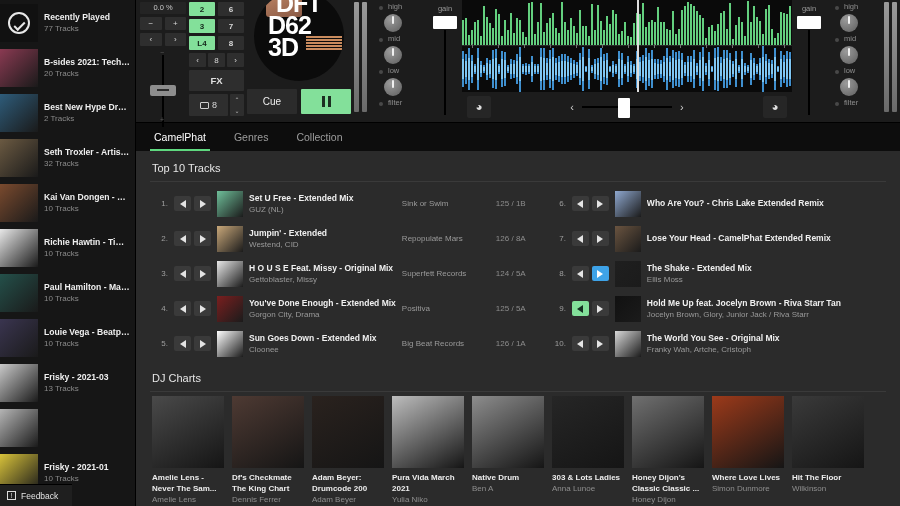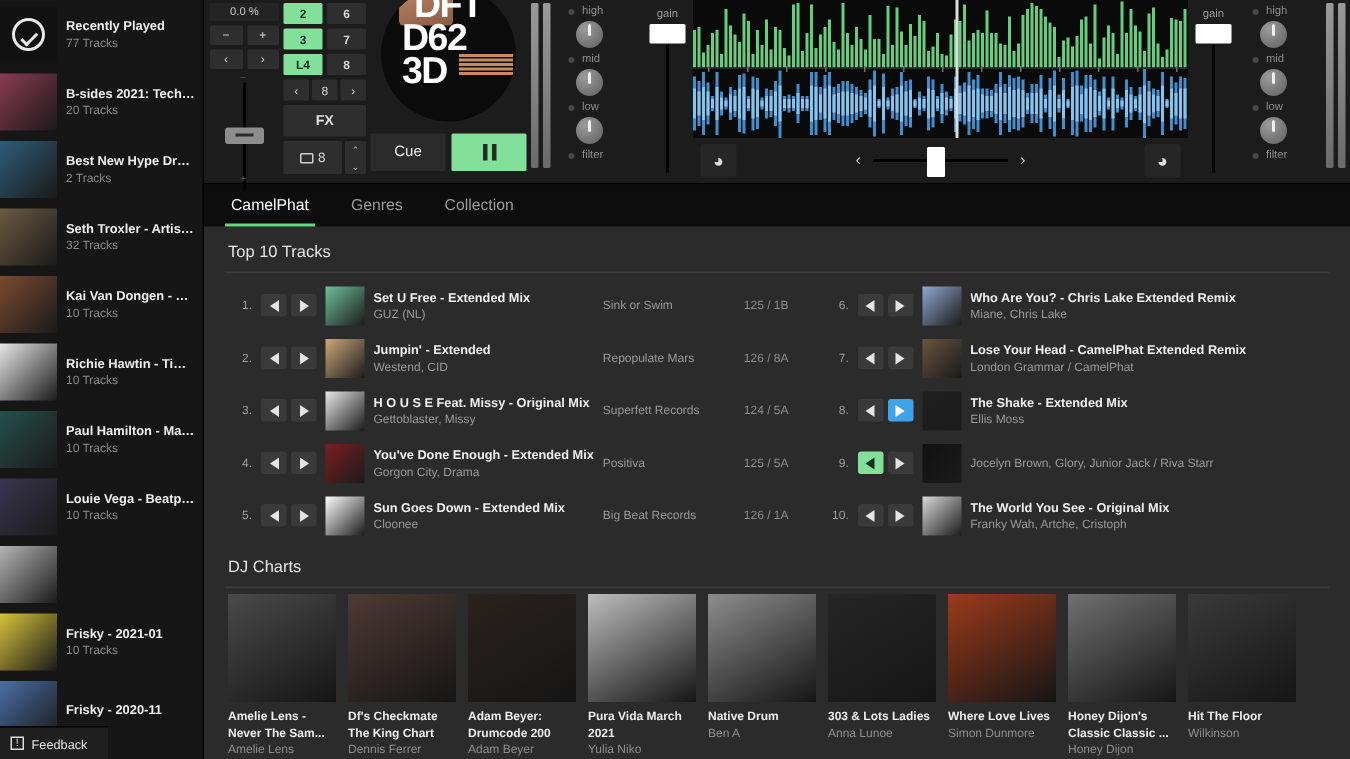--- a/index.html
+++ b/index.html
@@ -278,20 +278,27 @@
           <div class="pl-txt">
             <div class="pl-name">Paul Hamilton - March ..</div>
             <div class="pl-sub">10 Tracks</div>
           </div>
         </div>
         <div class="pl-item">
           <div class="pl-art" style="background: linear-gradient(135deg, rgb(58, 53, 80), rgb(26, 26, 26));"></div>
           <div class="pl-txt">
             <div class="pl-name">Louie Vega - Beatport ..</div>
             <div class="pl-sub">10 Tracks</div>
+          </div>
+        </div>
+        <div class="pl-item">
+          <div class="pl-art" style="background: linear-gradient(135deg, rgb(201, 201, 201), rgb(26, 26, 26));"></div>
+          <div class="pl-txt">
+            <div class="pl-name">Frisky - 2021-03</div>
+            <div class="pl-sub">13 Tracks</div>
           </div>
         </div>
         <div class="pl-item">
           <div class="pl-art" style="background: linear-gradient(135deg, rgb(181, 181, 181), rgb(26, 26, 26));"></div>
         </div>
         <div class="pl-item">
           <div class="pl-art" style="background: linear-gradient(135deg, rgb(216, 194, 58), rgb(26, 26, 26));"></div>
           <div class="pl-txt">
             <div class="pl-name">Frisky - 2021-01</div>
             <div class="pl-sub">10 Tracks</div>
@@ -833,21 +840,20 @@
                 <div class="tb">
                   <span class="tri-l"></span>
                 </div>
                 <div class="tb">
                   <span class="tri-r"></span>
                 </div>
               </div>
               <div class="tart" style="background: linear-gradient(135deg, rgb(143, 168, 207), rgb(27, 27, 27));"></div>
               <div class="tinfo">
                 <div class="ttitle">Who Are You? - Chris Lake Extended Remix</div>
-                <div class="tart2">Miane, Chris Lake</div>
               </div>
               <div class="tlabel"></div>
               <div class="tbpm"></div>
             </div>
             <div class="trow">
               <div class="tnum">2.</div>
               <div class="tctl">
                 <div class="tb">
                   <span class="tri-l"></span>
                 </div>
@@ -869,21 +875,20 @@
                 <div class="tb">
                   <span class="tri-l"></span>
                 </div>
                 <div class="tb">
                   <span class="tri-r"></span>
                 </div>
               </div>
               <div class="tart" style="background: linear-gradient(135deg, rgb(106, 84, 64), rgb(27, 27, 27));"></div>
               <div class="tinfo">
                 <div class="ttitle">Lose Your Head - CamelPhat Extended Remix</div>
-                <div class="tart2">London Grammar / CamelPhat</div>
               </div>
               <div class="tlabel"></div>
               <div class="tbpm"></div>
             </div>
             <div class="trow">
               <div class="tnum">3.</div>
               <div class="tctl">
                 <div class="tb">
                   <span class="tri-l"></span>
                 </div>
@@ -940,20 +945,21 @@
               <div class="tctl">
                 <div class="tb green">
                   <span class="tri-l"></span>
                 </div>
                 <div class="tb">
                   <span class="tri-r"></span>
                 </div>
               </div>
               <div class="tart" style="background: linear-gradient(135deg, rgb(17, 17, 17), rgb(27, 27, 27));"></div>
               <div class="tinfo">
+                <div class="ttitle">Hold Me Up feat. Jocelyn Brown - Riva Starr Tan</div>
                 <div class="tart2">Jocelyn Brown, Glory, Junior Jack / Riva Starr</div>
               </div>
               <div class="tlabel"></div>
               <div class="tbpm"></div>
             </div>
             <div class="trow">
               <div class="tnum">5.</div>
               <div class="tctl">
                 <div class="tb">
                   <span class="tri-l"></span>
@@ -1016,28 +1022,28 @@
               <div class="cart" style="background: linear-gradient(150deg, rgb(141, 141, 141), rgb(21, 21, 21));"></div>
               <div class="cname">Native Drum</div>
               <div class="cby">Ben A</div>
             </div>
             <div class="chart">
               <div class="cart" style="background: linear-gradient(150deg, rgb(38, 38, 38), rgb(21, 21, 21));"></div>
               <div class="cname">303 &amp; Lots Ladies</div>
               <div class="cby">Anna Lunoe</div>
             </div>
             <div class="chart">
+              <div class="cart" style="background: linear-gradient(150deg, rgb(112, 112, 112), rgb(21, 21, 21));"></div>
+              <div class="cname">Honey Dijon's Classic Classic ...</div>
+              <div class="cby">Honey Dijon</div>
+            </div>
+            <div class="chart">
               <div class="cart" style="background: linear-gradient(150deg, rgb(156, 58, 26), rgb(21, 21, 21));"></div>
               <div class="cname">Where Love Lives</div>
               <div class="cby">Simon Dunmore</div>
-            </div>
-            <div class="chart">
-              <div class="cart" style="background: linear-gradient(150deg, rgb(112, 112, 112), rgb(21, 21, 21));"></div>
-              <div class="cname">Honey Dijon's Classic Classic ...</div>
-              <div class="cby">Honey Dijon</div>
             </div>
             <div class="chart">
               <div class="cart" style="background: linear-gradient(150deg, rgb(58, 58, 58), rgb(21, 21, 21));"></div>
               <div class="cname">Hit The Floor</div>
               <div class="cby">Wilkinson</div>
             </div>
           </div>
       </div>
     </div>
   </div>

